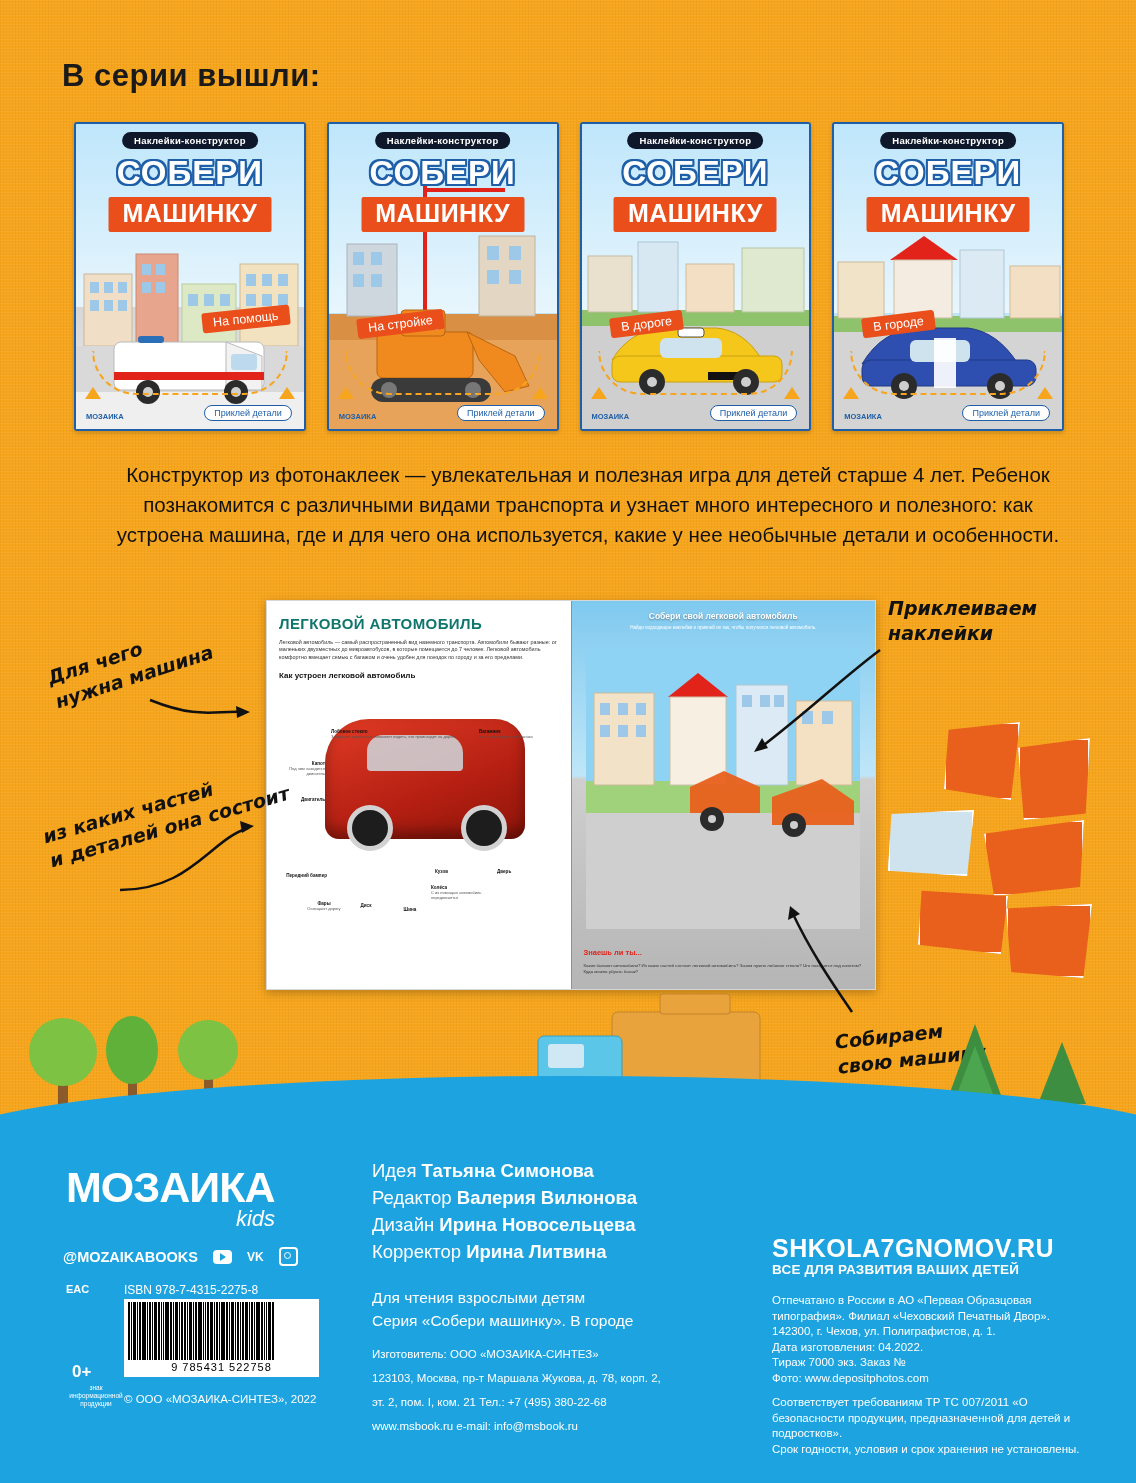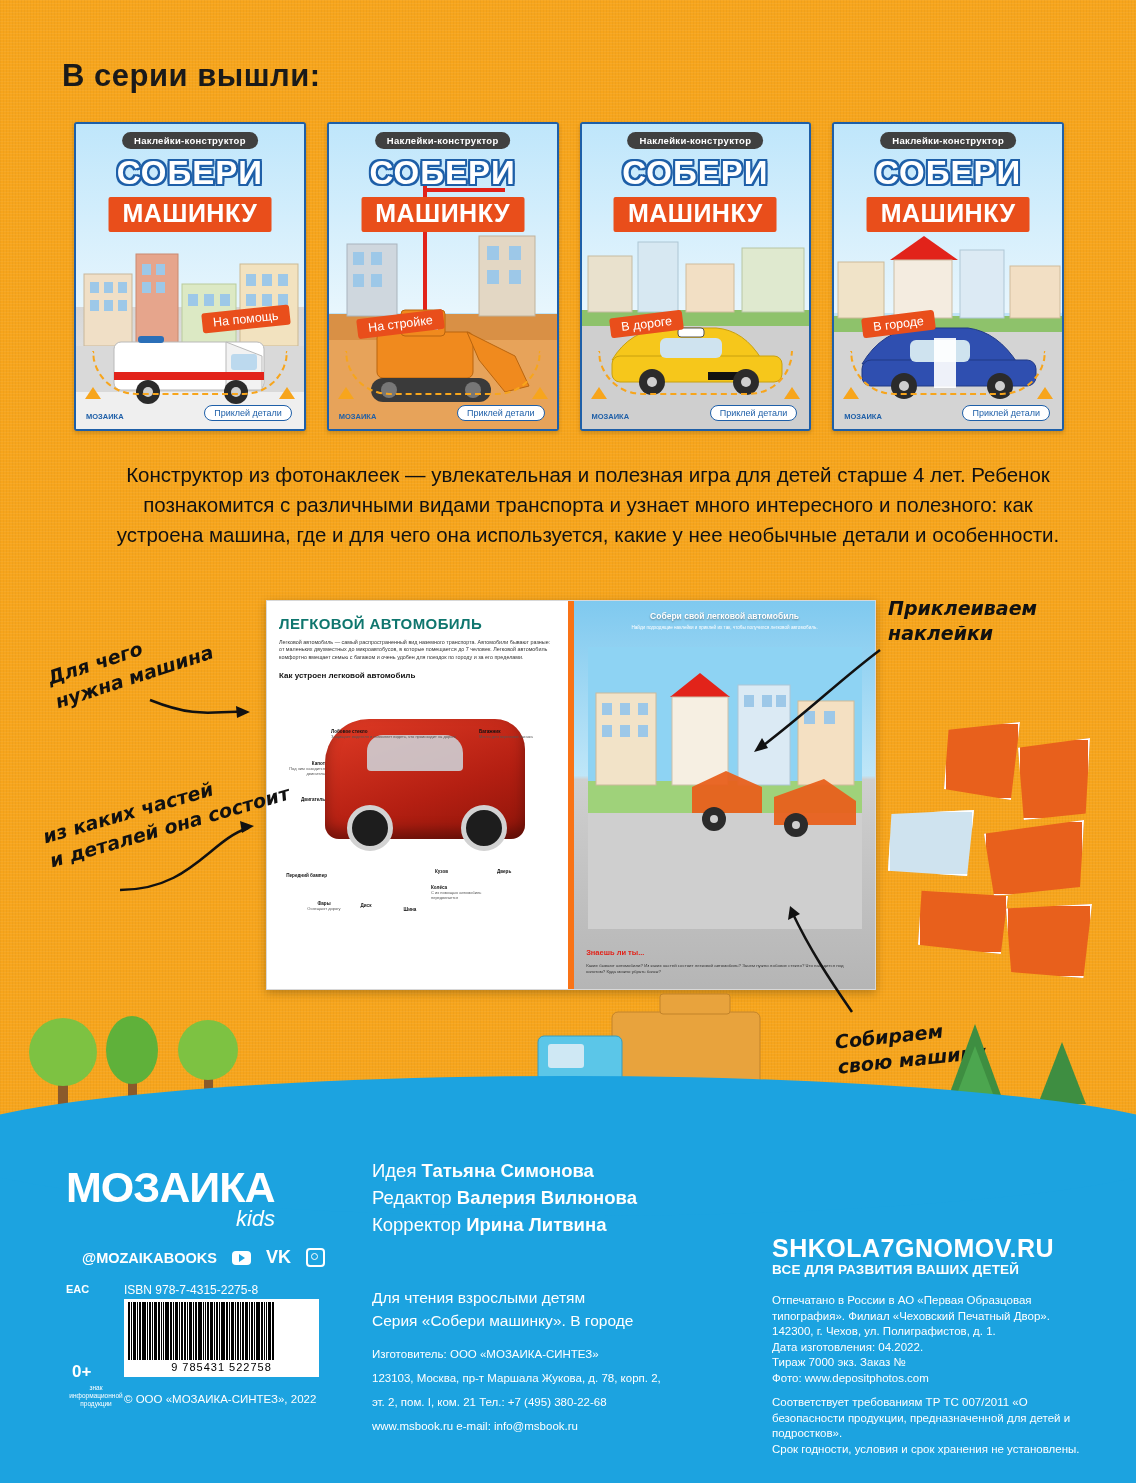--- a/index.html
+++ b/index.html
@@ -26,21 +26,21 @@
   .cover{
     width:232px;height:305px;position:relative;border:2px solid #1e5fa8;border-radius:3px;
     overflow:hidden;background:#bfe4f7;box-shadow:0 2px 4px rgba(0,0,0,0.18);
   }
   .cover .sky{position:absolute;left:0;right:0;top:0;height:62%;
     background:linear-gradient(#bfe6fb,#e8f6fd);}
   .cover .ground{position:absolute;left:0;right:0;bottom:0;height:40%;
     background:linear-gradient(#d7d7d7,#ededed);}
   .cover .tagbar{
     position:absolute;left:50%;transform:translateX(-50%);top:8px;
-    background:#404040;color:#fff;font-size:9.5px;font-weight:bold;
+    background:#0f172a;color:#fff;font-size:9.5px;font-weight:bold;
     padding:3px 12px;border-radius:9px;letter-spacing:0.3px;white-space:nowrap;
   }
   .cover .t1{
     position:absolute;left:0;right:0;top:30px;text-align:center;
     font-size:33px;font-weight:bold;color:#fff;letter-spacing:1px;
     text-shadow:-2px 0 #1e5fa8,0 -2px #1e5fa8,2px 0 #1e5fa8,0 2px #1e5fa8,2px 2px #1e5fa8,-2px 2px #1e5fa8,2px -2px #1e5fa8,-2px -2px #1e5fa8;
   }
   .cover .t2{
     position:absolute;left:50%;transform:translateX(-50%);top:73px;
     background:#E94E1B;color:#fff;font-size:25px;font-weight:bold;
@@ -75,21 +75,21 @@
     position:absolute;left:95px;top:460px;width:946px;text-align:center;
     font-size:20.5px;line-height:30px;color:#111;margin-left:20px;
   }
   
   .spread{
     position:absolute;left:266px;top:600px;width:608px;height:388px;
     background:#fff;border:1px solid #d8d8d8;box-shadow:0 3px 9px rgba(0,0,0,0.25);
     display:flex;
   }
   .spread .left{width:50%;height:100%;position:relative;background:#fff;padding:14px 12px;box-sizing:border-box;}
-  .spread .right{width:50%;height:100%;position:relative;background:#fff;border-left:6px solid #f97316;}
+  .spread .right{width:50%;height:100%;position:relative;background:#fff;border-left:1px solid #f97316;}
   .sp-title{color:#0f766e;font-size:15px;font-weight:bold;letter-spacing:0.4px;}
   .sp-lead{font-size:5.4px;line-height:7.4px;color:#333;margin-top:7px;}
   .sp-sub{font-size:8px;font-weight:bold;color:#111;margin-top:10px;}
   .sp-car{
     position:absolute;left:58px;top:118px;width:200px;height:120px;
     background:linear-gradient(160deg,#e03b25,#b41f12 60%,#8d1409);
     border-radius:44px 30px 14px 14px;box-shadow:inset 0 -8px 14px rgba(0,0,0,0.35);
   }
   .sp-car .win{position:absolute;left:42px;top:16px;width:96px;height:36px;background:#cfd8de;border-radius:16px 18px 4px 4px;opacity:.85;}
   .sp-car .wh{position:absolute;bottom:-12px;width:36px;height:36px;border-radius:50%;background:#1d1d1d;border:5px solid #d2d2d2;}
@@ -124,21 +124,21 @@
   .grass{
     position:absolute;left:0;right:0;bottom:328px;height:46px;
     background:#7DC242;border-radius:50% 50% 0 0/100% 100% 0 0;
   }
   
   .logo{
     position:absolute;left:66px;top:1163px;width:235px;color:#fff;
   }
   .logo .mos{font-size:43px;font-weight:bold;letter-spacing:-1px;}
   .logo .kids{font-size:22px;font-style:italic;text-align:right;margin-top:-6px;padding-right:26px;}
-  .social{position:absolute;left:82px;top:1247px;color:#fff;font-size:14.5px;font-weight:bold;display:flex;align-items:center;gap:15px;}
+  .social{position:absolute;left:63px;top:1247px;color:#fff;font-size:14.5px;font-weight:bold;display:flex;align-items:center;gap:15px;}
   .eac{position:absolute;left:66px;top:1283px;color:#fff;font-size:11px;font-weight:bold;}
   .isbn{position:absolute;left:124px;top:1283px;color:#fff;font-size:12px;}
   .barcode{position:absolute;left:124px;top:1299px;width:195px;height:78px;background:#fff;padding:3px 4px;box-sizing:border-box;}
   .bars{display:flex;align-items:flex-end;height:58px;gap:1px;}
   .bars i{display:block;background:#000;width:2px;height:100%;}
   .bcnum{text-align:center;font-size:11px;letter-spacing:1px;margin-top:1px;font-family:"Liberation Sans",sans-serif;}
   .age{position:absolute;left:72px;top:1362px;color:#fff;font-size:17px;font-weight:bold;}
   .agenote{position:absolute;left:66px;top:1384px;color:#fff;font-size:6.5px;line-height:8px;width:60px;text-align:center;}
   .copyr{position:absolute;left:124px;top:1393px;color:#fff;font-size:11.5px;}
   
@@ -485,21 +485,21 @@
   <div class="logo">
     <div class="mos">МОЗАИКА</div>
     <div class="kids">kids</div>
   </div>
 
   <div class="social">
     <span>@MOZAIKABOOKS</span>
     <span style="display:inline-block;width:19px;height:14px;background:#fff;border-radius:4px;position:relative;">
       <span style="position:absolute;left:7px;top:3px;border-left:6px solid #1CA3E0;border-top:4px solid transparent;border-bottom:4px solid transparent;"></span>
     </span>
-    <span style="font-weight:bold;font-size:18px;">VK</span>
+    <span style="font-weight:bold;font-size:12px;">VK</span>
     <span style="display:inline-block;width:15px;height:15px;border:2px solid #fff;border-radius:4px;position:relative;">
       <span style="position:absolute;left:3px;top:3px;width:5px;height:5px;border:1.5px solid #fff;border-radius:50%;"></span>
     </span>
   </div>
 
   <div class="eac">EAC</div>
   <div class="isbn">ISBN 978-7-4315-2275-8</div>
   <div class="barcode">
     <div class="bars">
       <i style="width:2px"></i>
@@ -555,20 +555,21 @@
     </div>
     <div class="bcnum">9 785431 522758</div>
   </div>
   <div class="age">0+</div>
   <div class="agenote">знак информационной продукции</div>
   <div class="copyr">© ООО «МОЗАИКА-СИНТЕЗ», 2022</div>
 
   <div class="credits">
     <div><span>Идея</span> <b>Татьяна Симонова</b></div>
     <div><span>Редактор</span> <b>Валерия Вилюнова</b></div>
+    <div><span>Дизайн</span> <b>Ирина Новосельцева</b></div>
     <div><span>Корректор</span> <b>Ирина Литвина</b></div>
   </div>
 
   <div class="readnote">
     <div>Для чтения взрослыми детям</div>
     <b>Серия «Собери машинку». В городе</b>
   </div>
 
   <div class="publisher" style="white-space:pre-line">Изготовитель: ООО «МОЗАИКА-СИНТЕЗ»
 123103, Москва, пр-т Маршала Жукова, д. 78, корп. 2,

